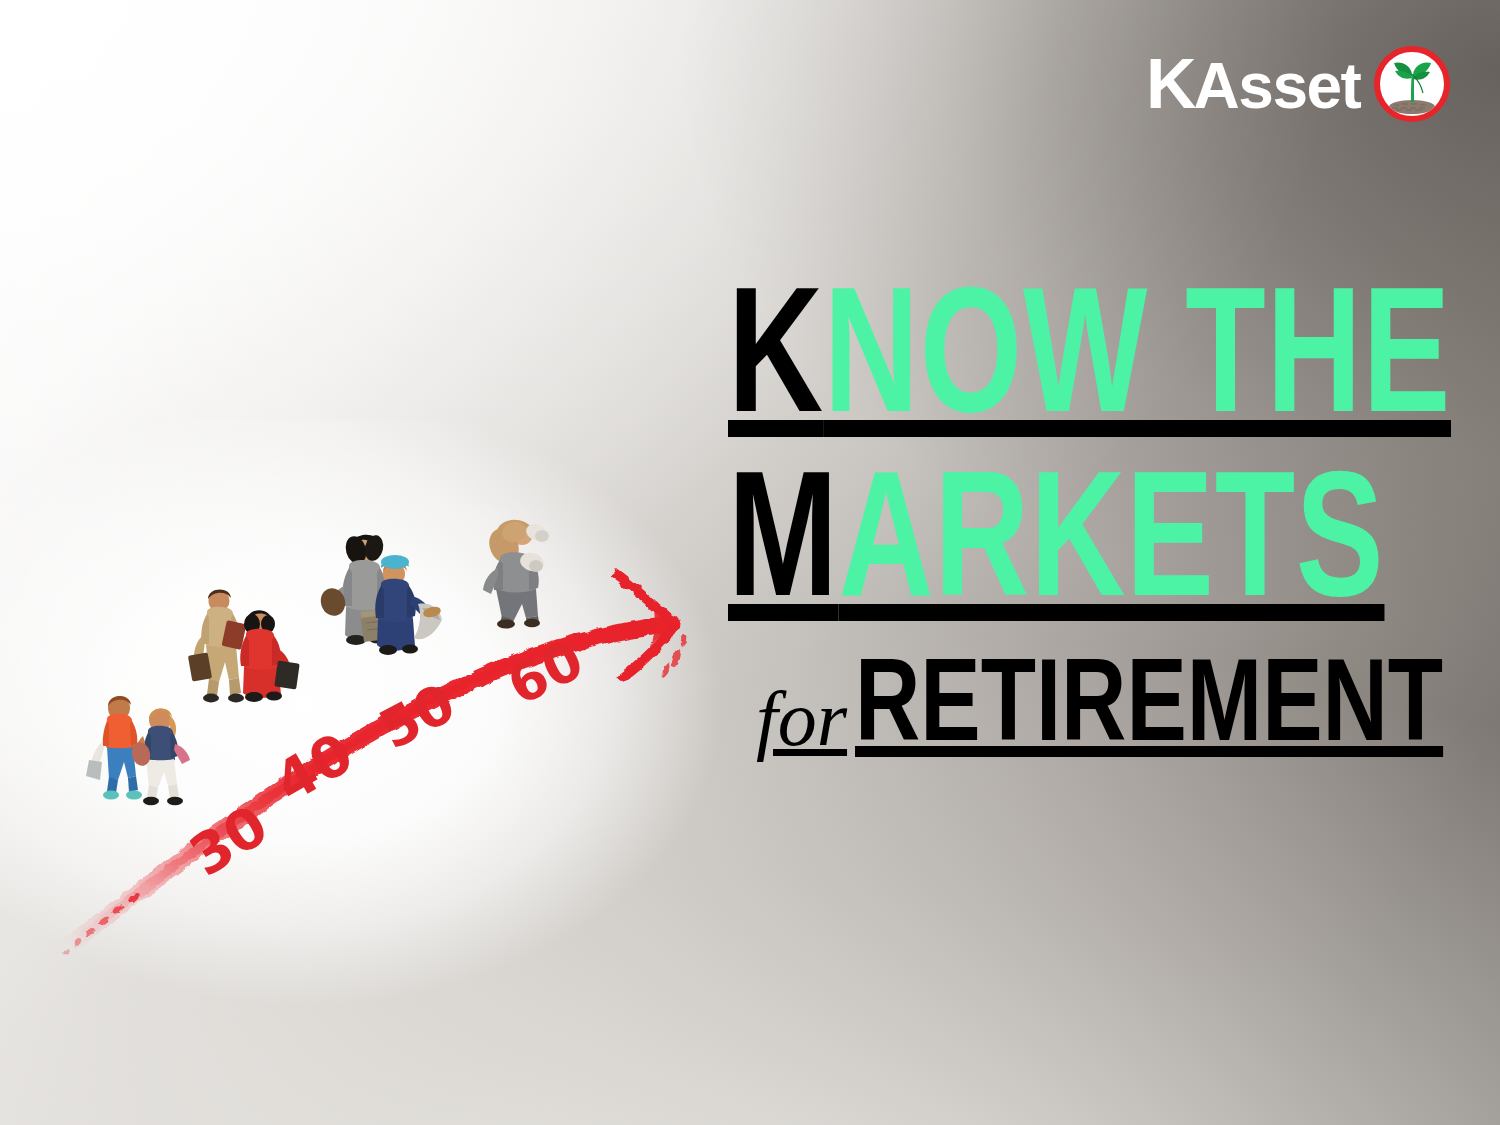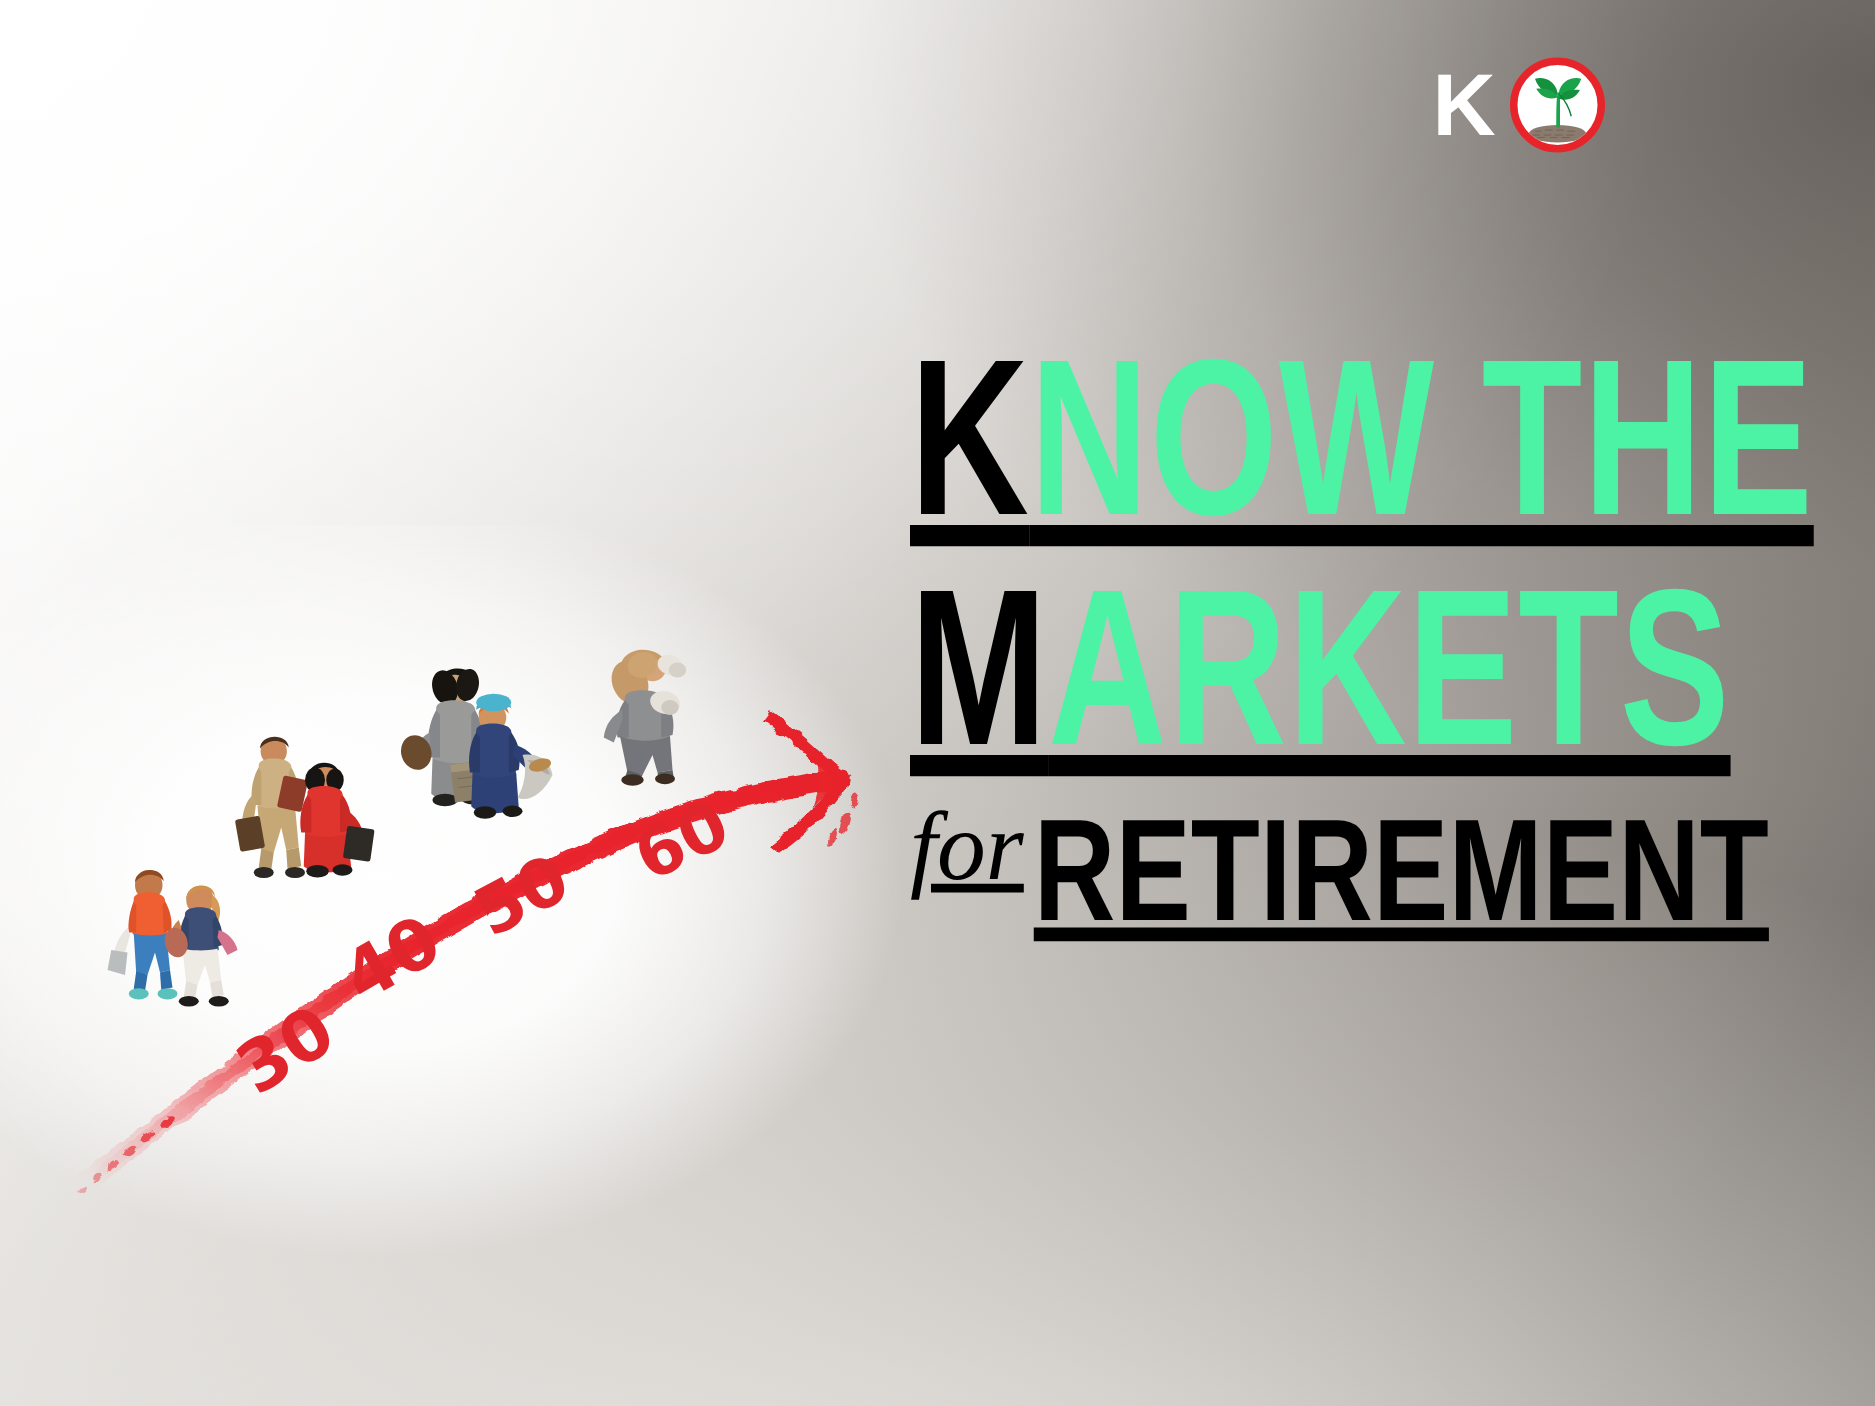--- a/index.html
+++ b/index.html
@@ -120,22 +120,23 @@
   #hl-line2 {
     font-size: 178px;
     transform: scaleX(0.74);
     letter-spacing: 1px;
     margin-top: 14px;
     height: 170px;
   }
   #hl-line3 {
     margin-top: 16px;
     display: flex;
-    align-items: flex-start;
+    align-items: flex-end;
     height: 120px;
+    margin-left: 28px;
   }
   .ink-black { color: #000000; }
   .ink-mint  { color: #4DF3A4; }
 
   #hl-for {
     font-family: "Liberation Serif", "DejaVu Serif", serif;
     font-style: italic;
     font-weight: normal;
     font-size: 78px;
     color: #000000;
@@ -182,20 +183,21 @@
 
   <div class="bg-base"></div>
   <div class="bg-glow-bottom"></div>
   <div class="bg-dark-tr"></div>
   <div class="bg-glow-tl"></div>
   <div class="bg-photo-white"></div>
 
   <div id="logo">
     <div id="logo-word">
       <span class="k">K</span>
+      <span>Asset</span>
     </div>
     <div id="logo-mark">
       <svg viewBox="0 0 64 64" aria-hidden="true">
 
         <ellipse cx="32" cy="55" rx="23" ry="7" fill="#8a7b6e"></ellipse>
         <g stroke="#6e6159" stroke-width="0.8" opacity="0.85">
           <line x1="14" y1="53" x2="19" y2="53"></line>
           <line x1="22" y1="52" x2="28" y2="52"></line>
           <line x1="31" y1="52" x2="37" y2="52"></line>
           <line x1="40" y1="53" x2="46" y2="53"></line>

